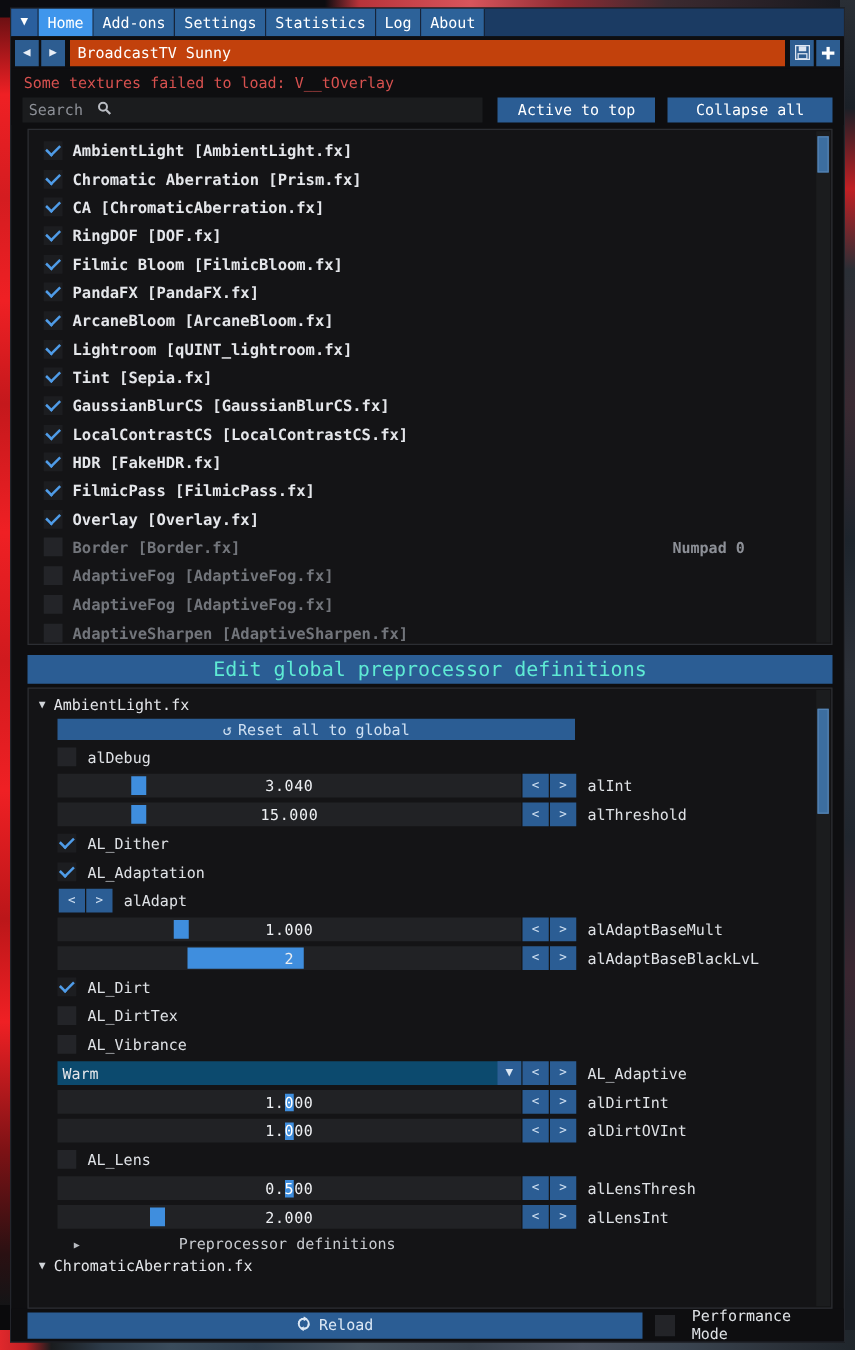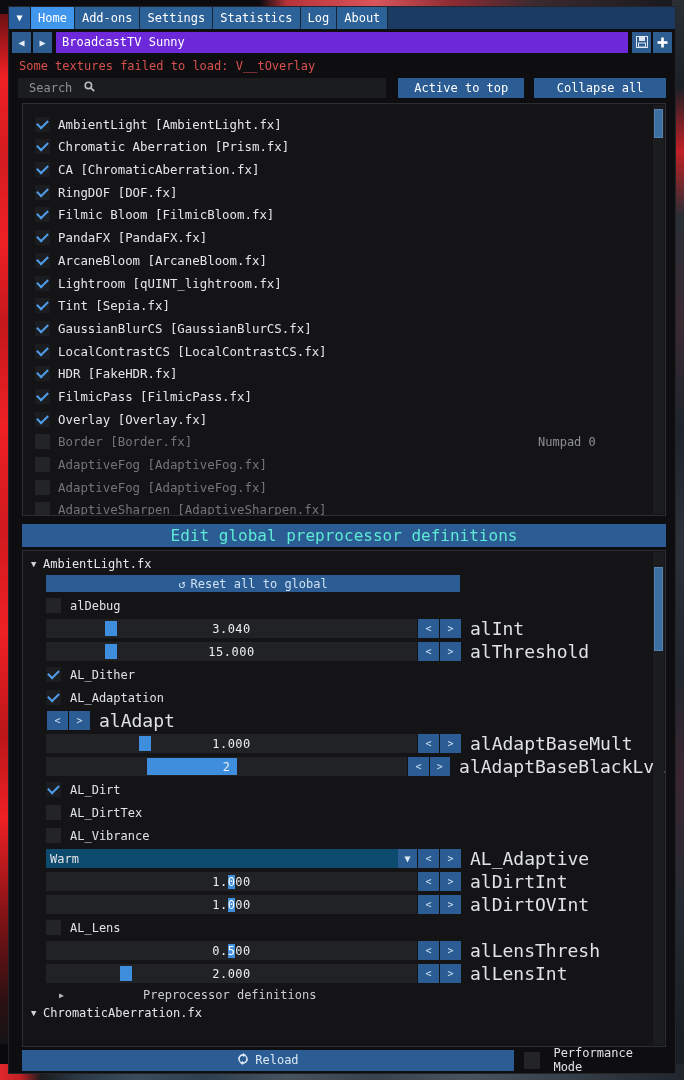--- a/index.html
+++ b/index.html
@@ -79,21 +79,21 @@
     background: #0e0e10;
   }
   .nav-btn {
     width: 19px; height: 21px;
     background: #2d5d91;
     display: flex; align-items: center; justify-content: center;
     color: #e8eef6; font-size: 10px;
   }
   .preset-field {
     flex: 1; height: 21px;
-    background: #6d28d9;
+    background: #c2410c;
     display: flex; align-items: center;
     padding-left: 6px;
     color: #ffffff; font-size: 12px;
     margin: 0 2px;
     overflow: hidden; white-space: nowrap;
   }
   .icon-btn {
     width: 19px; height: 21px;
     background: #2d5d91;
     display: flex; align-items: center; justify-content: center;
@@ -114,21 +114,21 @@
   .search-row {
     height: 24px; min-height: 24px;
     display: flex; align-items: center; gap: 6px;
     padding: 0 9px 0 9px;
     background: #0e0e10;
   }
   .search-box {
     width: 380px; height: 20px;
     background: #1b1c1e;
     display: flex; align-items: center;
-    padding-left: 11px;
+    padding-left: 5px;
     color: #8d9097; font-size: 12px;
     gap: 12px;
   }
   .search-box .mag { color: #b9bcc2; font-size: 11px; }
   .hdr-btn {
     height: 20px;
     background: #2b5d94;
     color: #ffffff; font-size: 12px;
     display: flex; align-items: center; justify-content: center;
   }
@@ -140,23 +140,24 @@
     margin: 3px 9px 0 13px;
     height: 413px;
     background: #141416;
     border: 1px solid #2c2e33;
     position: relative;
     overflow: hidden;
   }
   .tech-list { padding: 5px 0 0 0; }
   .tech-row {
     height: 22.7px;
-    display: flex; align-items: flex-end;
+    display: flex; align-items: center;
     padding-left: 12px;
     position: relative;
+    font-weight: bold;
   }
   .chk {
     width: 15px; height: 15px;
     background: #232428;
     margin-right: 8px;
     display: flex; align-items: center; justify-content: center;
     flex: 0 0 auto;
   }
   .chk.on { background: #1c1d20; }
   .chk.on::after {
@@ -260,21 +261,21 @@
   }
   .slider .val .sel { background: #3f8ede; color: #ffffff; }
   .spin {
     width: 21px; height: 19px;
     background: #2b5d94;
     color: #cfe0f2; font-size: 10px;
     display: flex; align-items: center; justify-content: center;
     margin-left: 1px;
   }
   .var-name {
-    font-size: 18px; color: #dfe2e6;
+    font-size: 12px; color: #dfe2e6;
     margin-left: 9px; white-space: nowrap;
   }
 
   .combo-row { display:flex; align-items:center; height:23px; padding-left:23px; }
   .combo {
     width: 371px; height: 19px;
     background: #0c4a6e;
     display: flex; align-items: center;
     padding-left: 4px;
     font-size: 12px; color: #e4e6ea;

